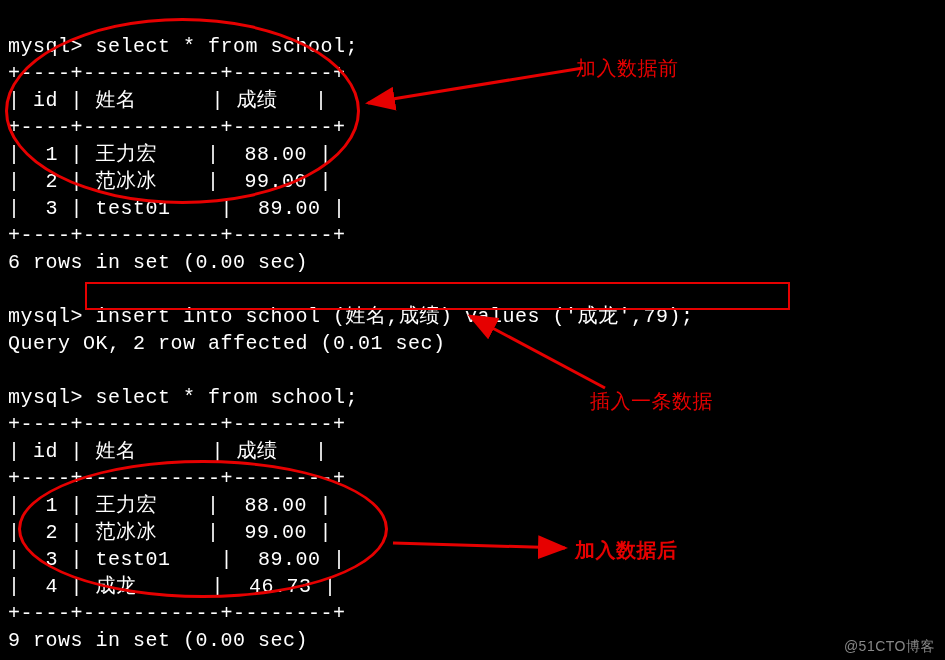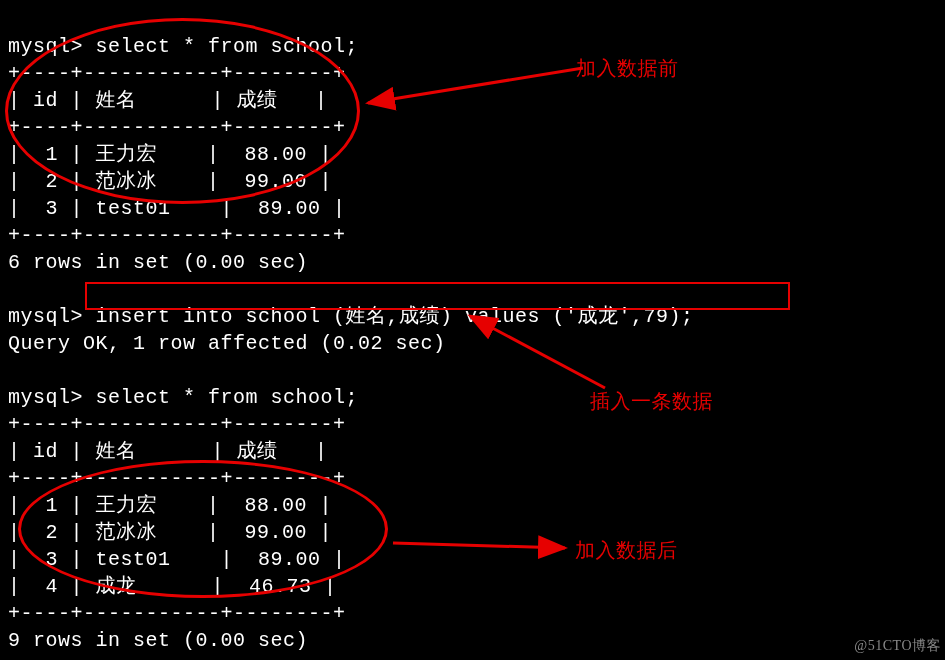--- a/index.html
+++ b/index.html
@@ -42,43 +42,43 @@
       pointer-events: none;
     }
     .arrow {
       position: absolute;
       z-index: 4;
       pointer-events: none;
     }
     .watermark {
       position: absolute;
       bottom: 4px;
-      right: 4px;
+      right: 10px;
       color: #888;
-      font-family: Liberation Serif, serif;
+      font-family: Liberation Sans, sans-serif;
       font-size: 14px;
       z-index: 6;
     }
   </style>
 </head>
 <body>
 
 <div class="terminal">
 <span>mysql&gt;</span> <span>select * from school;</span>
 <span>+----+-----------+--------+</span>
 <span>| id | 姓名      | 成绩   |</span>
 <span>+----+-----------+--------+</span>
 <span>|  1 | 王力宏    |  88.00 |</span>
 <span>|  2 | 范冰冰    |  99.00 |</span>
 <span>|  3 | test01    |  89.00 |</span>
 <span>+----+-----------+--------+</span>
 <span>6 rows in set (0.00 sec)</span>
 
 <span>mysql&gt;</span> <span>insert into school (姓名,成绩) values ('成龙',79);</span>
-<span>Query OK, 1 row affected (0.02 sec)</span>
+<span>Query OK, 2 row affected (0.01 sec)</span>
 
 <span>mysql&gt;</span> <span>select * from school;</span>
 <span>+----+-----------+--------+</span>
 <span>| id | 姓名      | 成绩   |</span>
 <span>+----+-----------+--------+</span>
 <span>|  1 | 王力宏    |  88.00 |</span>
 <span>|  2 | 范冰冰    |  99.00 |</span>
 <span>|  3 | test01    |  89.00 |</span>
 <span>|  4 | 成龙      |  46.73 |</span>
 <span>+----+-----------+--------+</span>
@@ -87,21 +87,21 @@
 </div>
 
 <div class="ellipse" style="left:5px; top:18px; width:355px; height:186px;"></div>
 
 <div class="ellipse" style="left:18px; top:460px; width:370px; height:138px;"></div>
 
 <div class="rect" style="left:85px; top:282px; width:705px; height:28px;"></div>
 
 <div class="annot" style="left:576px; top:55px;">加入数据前</div>
 <div class="annot" style="left:590px; top:388px;">插入一条数据</div>
-<div class="annot" style="left:575px; top:537px;">加入数据后</div>
+<div class="annot" style="left:575px; top:537px;font-weight:bold;">加入数据后</div>
 
 <svg class="arrow" style="left:358px; top:55px; width:230px; height:60px;">
   <defs>
     <marker id="ah1" markerWidth="10" markerHeight="8" refX="9" refY="4" orient="auto">
       <polygon points="0 0, 10 4, 0 8" fill="#e60000"></polygon>
     </marker>
   </defs>
   <line x1="225" y1="13" x2="10" y2="48" stroke="#e60000" stroke-width="3" marker-end="url(#ah1)"></line>
 </svg>
 

